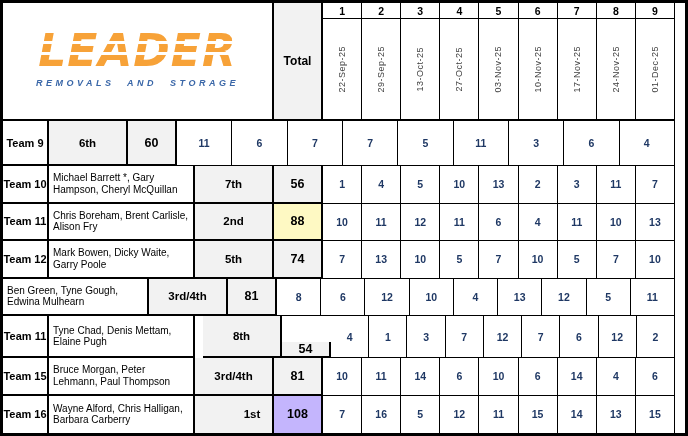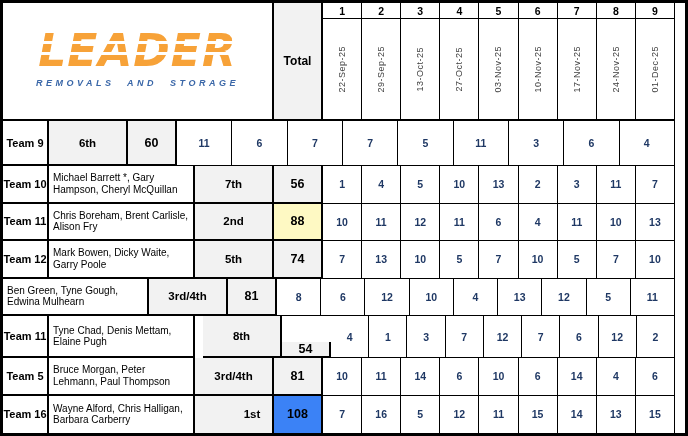--- a/index.html
+++ b/index.html
@@ -243,21 +243,21 @@
           <div class="score-cell" style="color: rgb(31, 56, 100);">12</div>
           <div class="score-cell" style="color: rgb(31, 56, 100);">7</div>
           <div class="score-cell" style="color: rgb(31, 56, 100);">6</div>
           <div class="score-cell" style="color: rgb(31, 56, 100);">12</div>
           <div class="score-cell" style="color: rgb(31, 56, 100);">2</div>
         </div>
     <div class="filler"></div>
   </div>
 
   <div class="row">
-    <div class="cell team">Team 5</div>
+    <div class="cell team">Team 15</div>
     <div class="cell names">Bruce Morgan, Peter Lehmann, Paul Thompson</div>
     <div class="cell rank" style="background: rgb(242, 242, 242);">3rd/4th</div>
     <div class="cell total" style="background: rgb(242, 242, 242);">81</div>
     <div class="scores">
           <div class="score-cell" style="color: rgb(31, 56, 100);">10</div>
           <div class="score-cell" style="color: rgb(31, 56, 100);">11</div>
           <div class="score-cell" style="color: rgb(31, 56, 100);">14</div>
           <div class="score-cell" style="color: rgb(31, 56, 100);">6</div>
           <div class="score-cell" style="color: rgb(31, 56, 100);">10</div>
           <div class="score-cell" style="color: rgb(31, 56, 100);">6</div>
@@ -265,21 +265,21 @@
           <div class="score-cell" style="color: rgb(31, 56, 100);">4</div>
           <div class="score-cell" style="color: rgb(31, 56, 100);">6</div>
         </div>
     <div class="filler"></div>
   </div>
 
   <div class="row">
     <div class="cell team">Team 16</div>
     <div class="cell names">Wayne Alford, Chris Halligan, Barbara Carberry</div>
     <div class="cell rank" style="background: rgb(242, 242, 242); padding-left: 37px;">1st</div>
-    <div class="cell total" style="background: #3b82f6;">108</div>
+    <div class="cell total" style="background: #c4b5fd;">108</div>
     <div class="scores">
           <div class="score-cell" style="color: rgb(31, 56, 100);">7</div>
           <div class="score-cell" style="color: rgb(31, 56, 100);">16</div>
           <div class="score-cell" style="color: rgb(31, 56, 100);">5</div>
           <div class="score-cell" style="color: rgb(31, 56, 100);">12</div>
           <div class="score-cell" style="color: rgb(31, 56, 100);">11</div>
           <div class="score-cell" style="color: rgb(31, 56, 100);">15</div>
           <div class="score-cell" style="color: rgb(31, 56, 100);">14</div>
           <div class="score-cell" style="color: rgb(31, 56, 100);">13</div>
           <div class="score-cell" style="color: rgb(31, 56, 100);">15</div>

